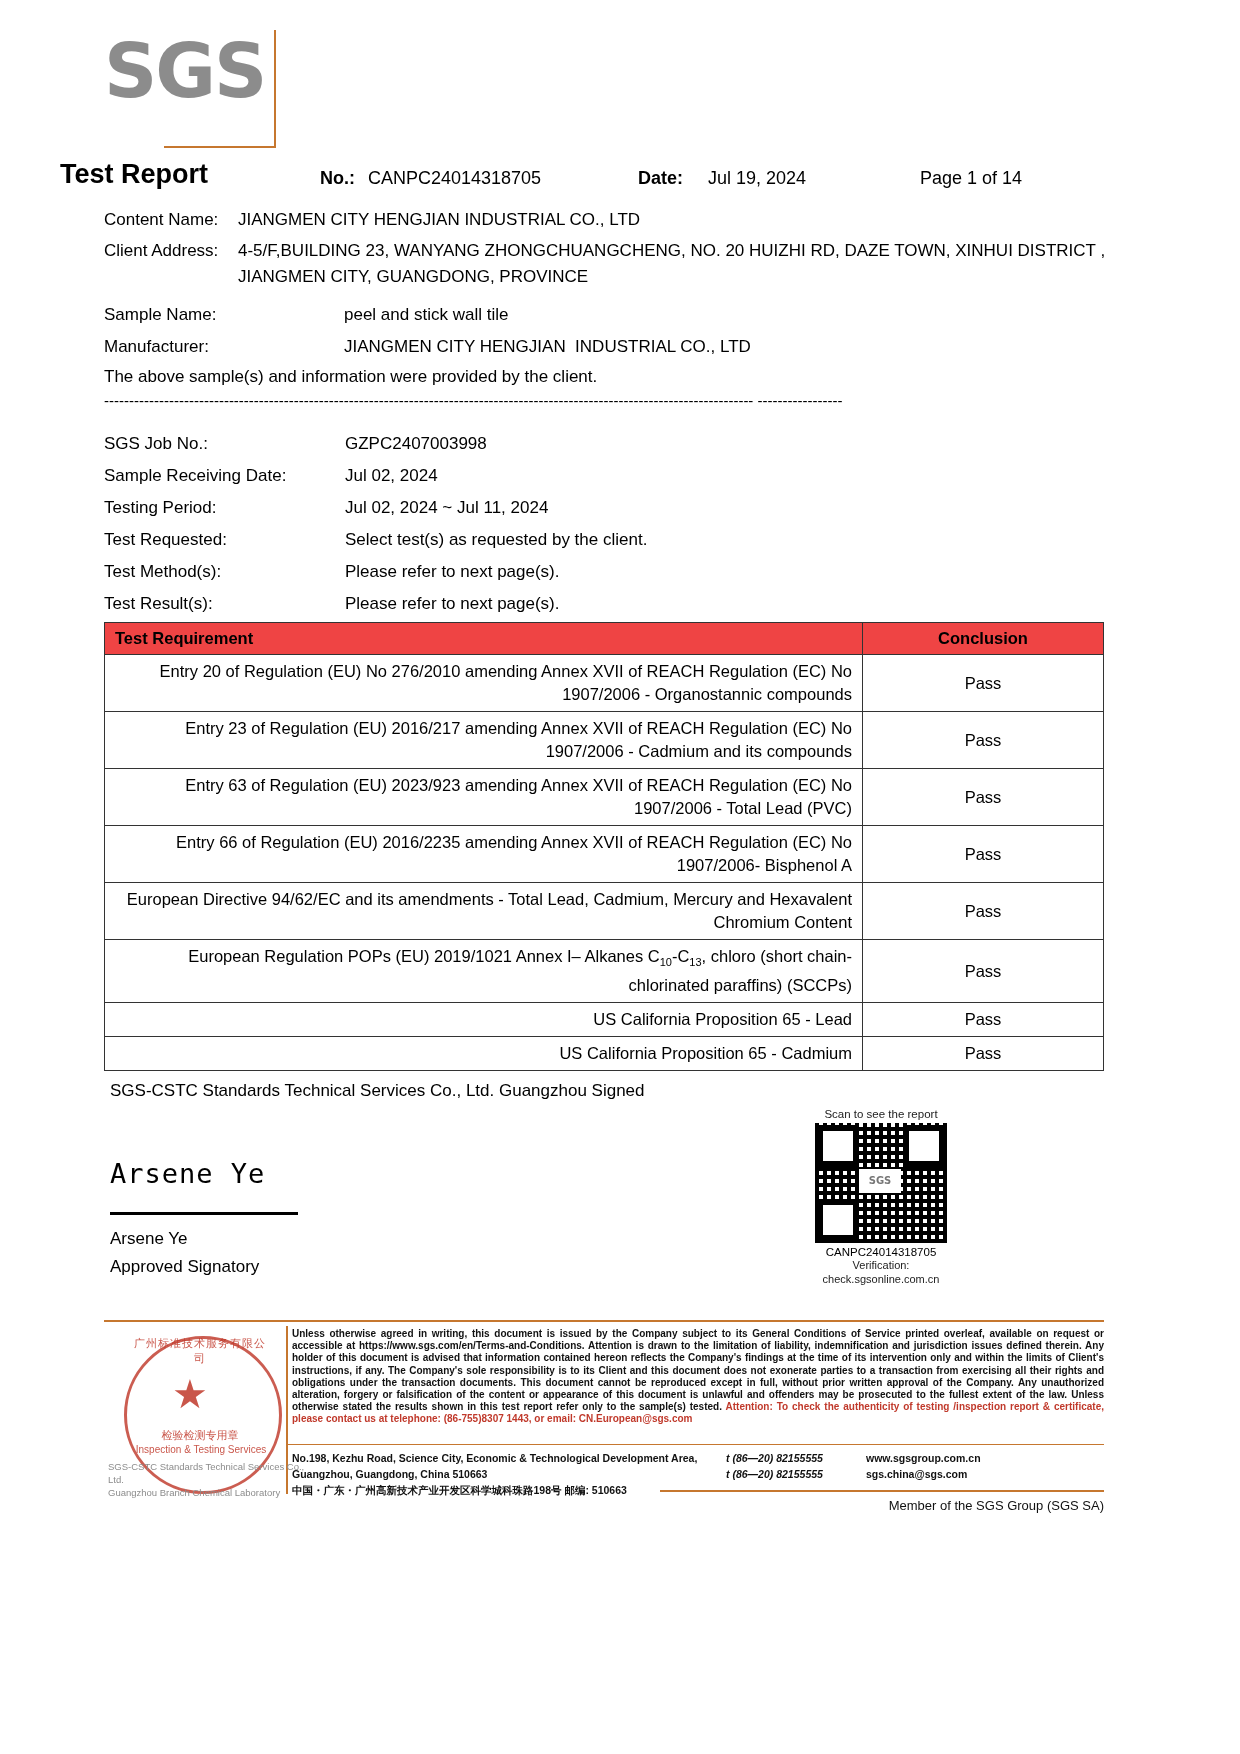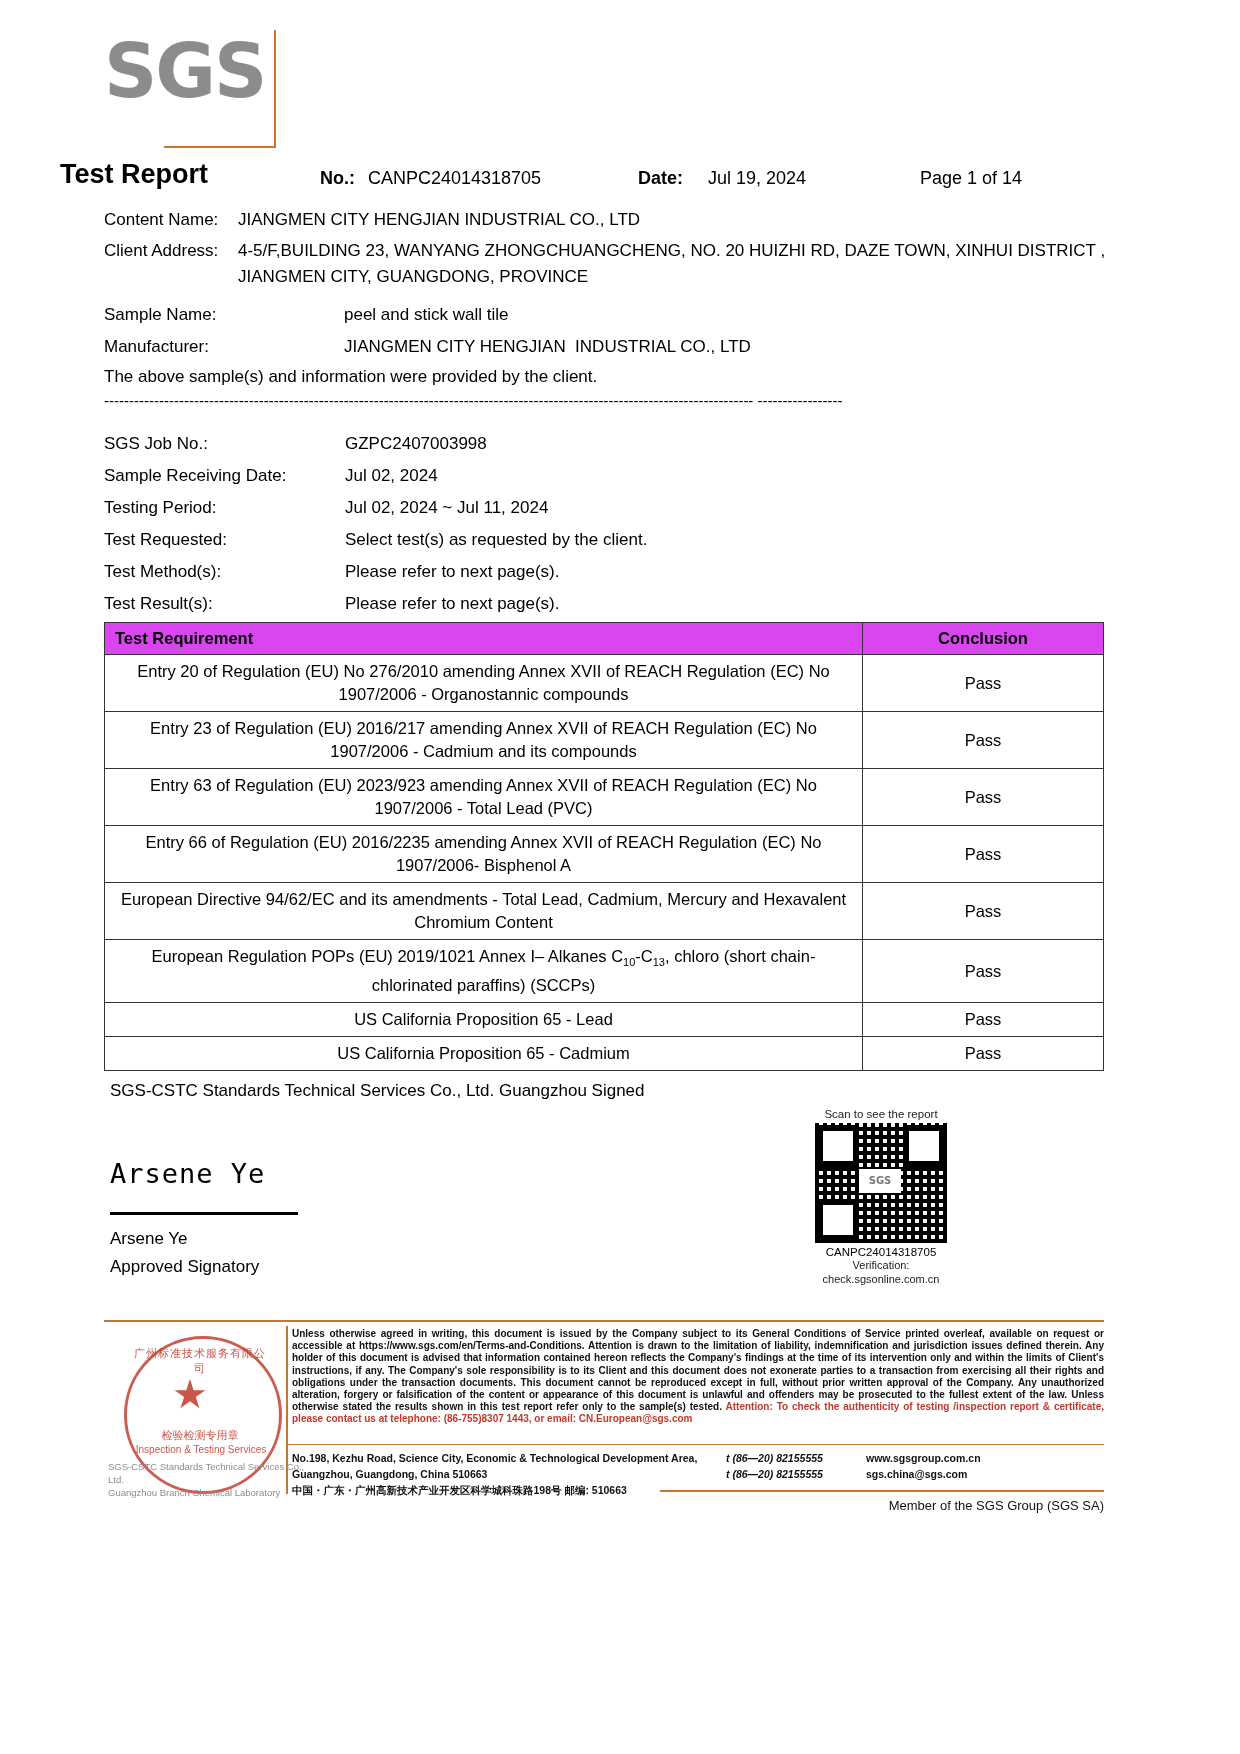--- a/index.html
+++ b/index.html
@@ -158,31 +158,31 @@
     width: 1000px;
     border-collapse: collapse;
     font-size: 16.5px;
   }
   .result-table th, .result-table td {
     border: 1px solid #333;
     padding: 5px 10px;
     vertical-align: middle;
   }
   .result-table thead th {
-    background: #d946ef;
+    background: #ef4444;
     font-weight: bold;
     text-align: left;
     padding: 6px 10px;
   }
   .result-table thead th.concl {
     text-align: center;
     width: 220px;
   }
   .result-table td.req {
-    text-align: center;
+    text-align: right;
     line-height: 23px;
   }
   .result-table td.concl {
     text-align: center;
     width: 220px;
   }
   sub { font-size: 11px; }
 
   
   .sign-intro {
@@ -313,21 +313,21 @@
     left: 72px; top: 56px;
     width: 0; height: 0;
     color: #c0392b;
     font-size: 40px;
     line-height: 40px;
     opacity: 0.85;
   }
   .stamp-star::before { content: "\2605"; position: absolute; left: -8px; top: -14px; }
   .stamp-top-text {
     position: absolute;
-    left: 26px; top: 14px;
+    left: 26px; top: 4px;
     width: 132px;
     text-align: center;
     font-size: 11px;
     color: #c0392b;
     opacity: 0.85;
     letter-spacing: 1px;
   }
   .stamp-mid-text {
     position: absolute;
     left: 26px; top: 96px;

